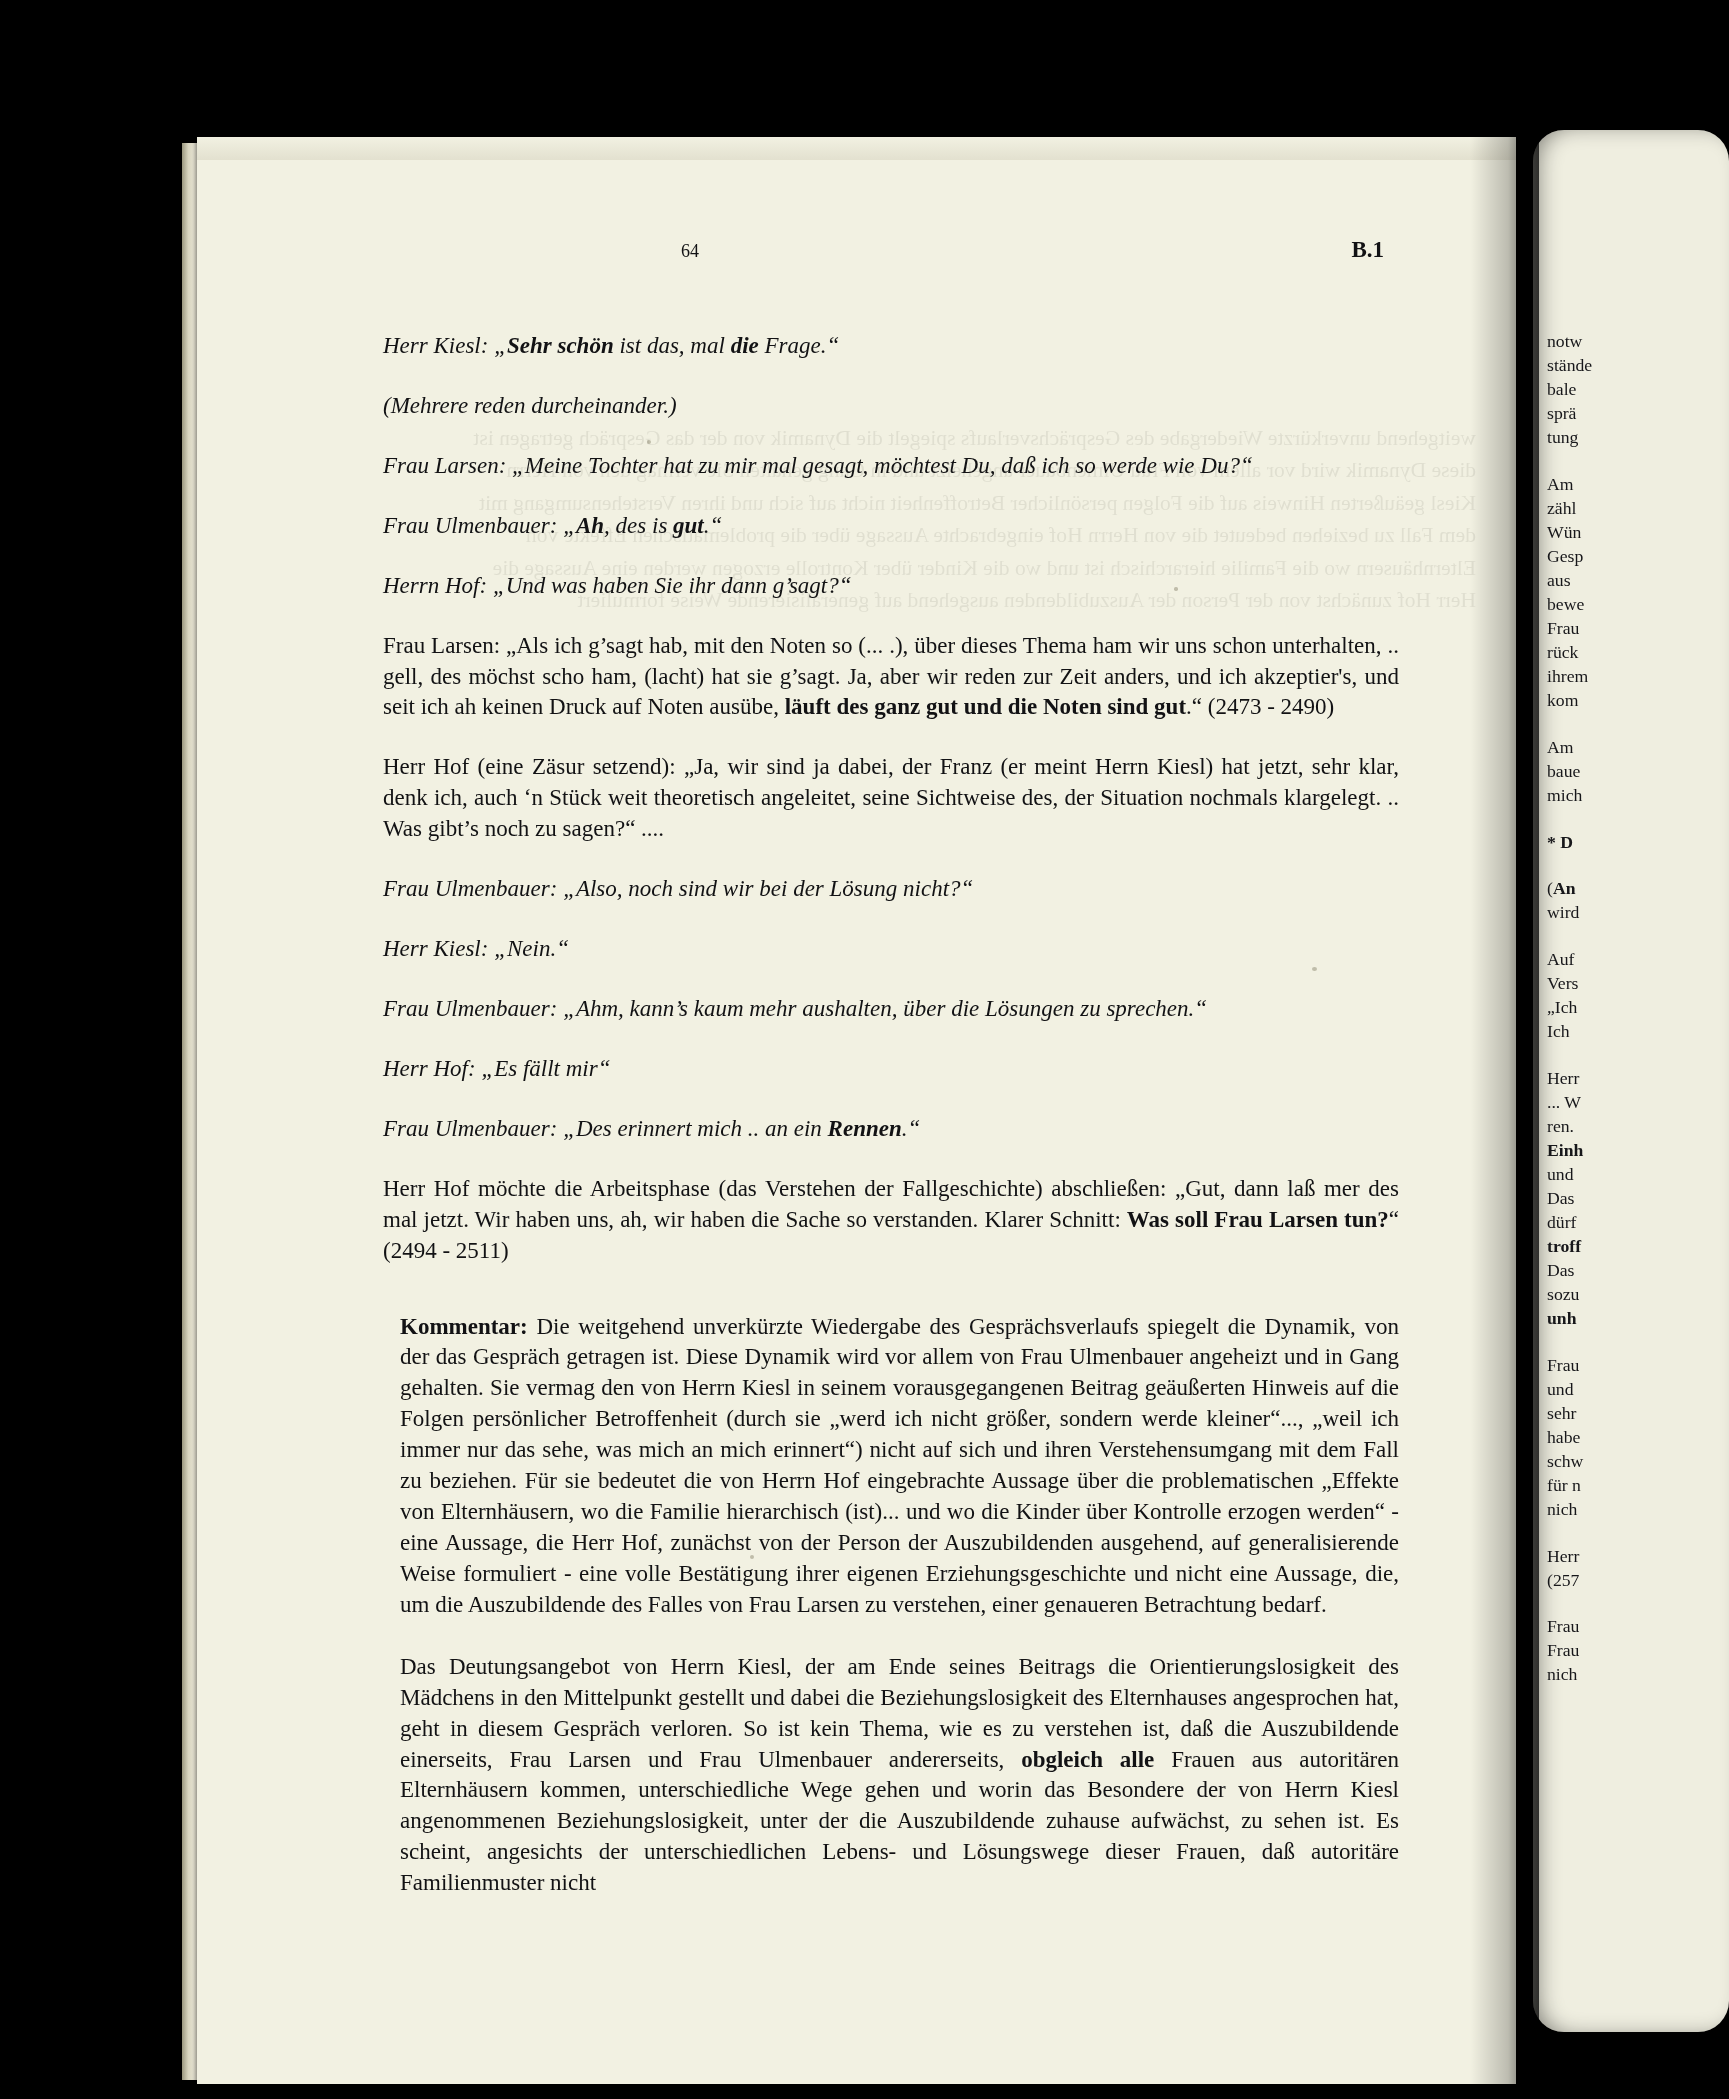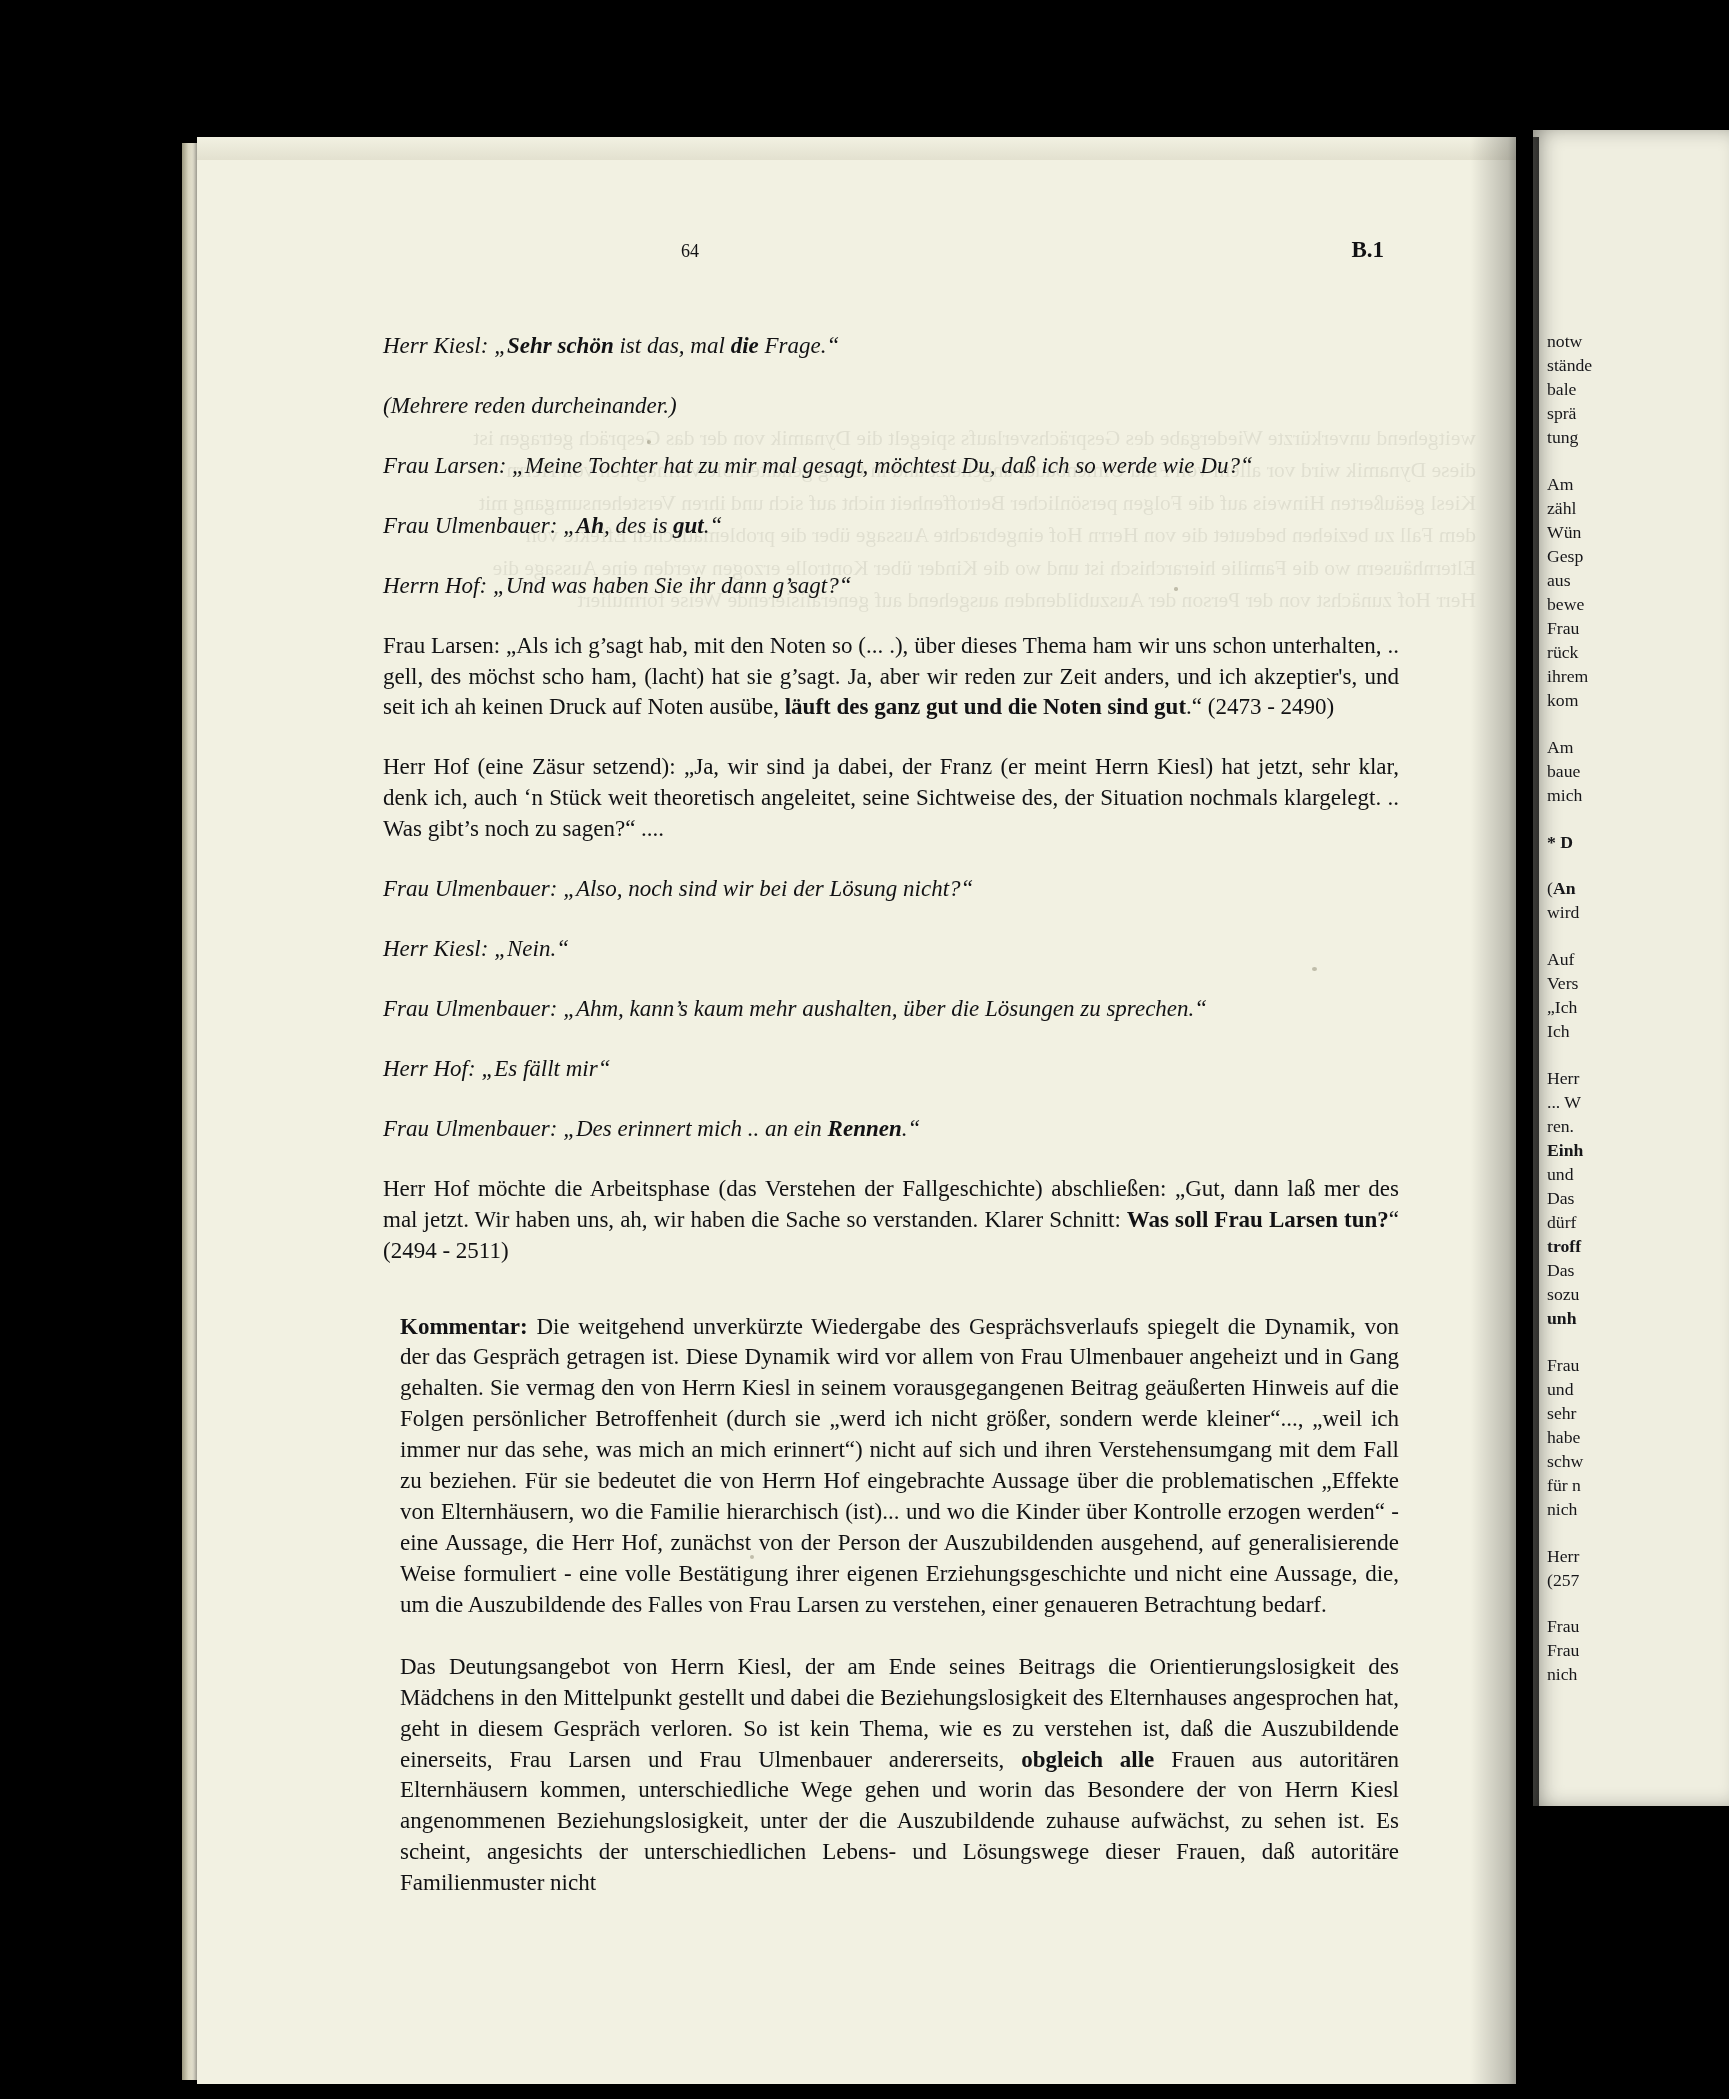--- a/index.html
+++ b/index.html
@@ -21,24 +21,25 @@
     inset: 0;
     background: #000;
   }
 
   
   .right-page {
     position: absolute;
     left: 1533px;
     top: 130px;
     width: 196px;
-    height: 1676px;
+    height: 1902px;
     background: #efeee0;
     box-shadow: inset 10.4px 0 22.5px -5.2px rgba(0,0,0,0.45);
     overflow: hidden;
+    border-radius: 31px;
   }
   .right-page .rp-col {
     position: absolute;
     top: 199px;
     left: 14px;
     right: 7px;
     font-size: 17.7px;
     line-height: 1.36;
     color: #17171a;
     text-align: left;

